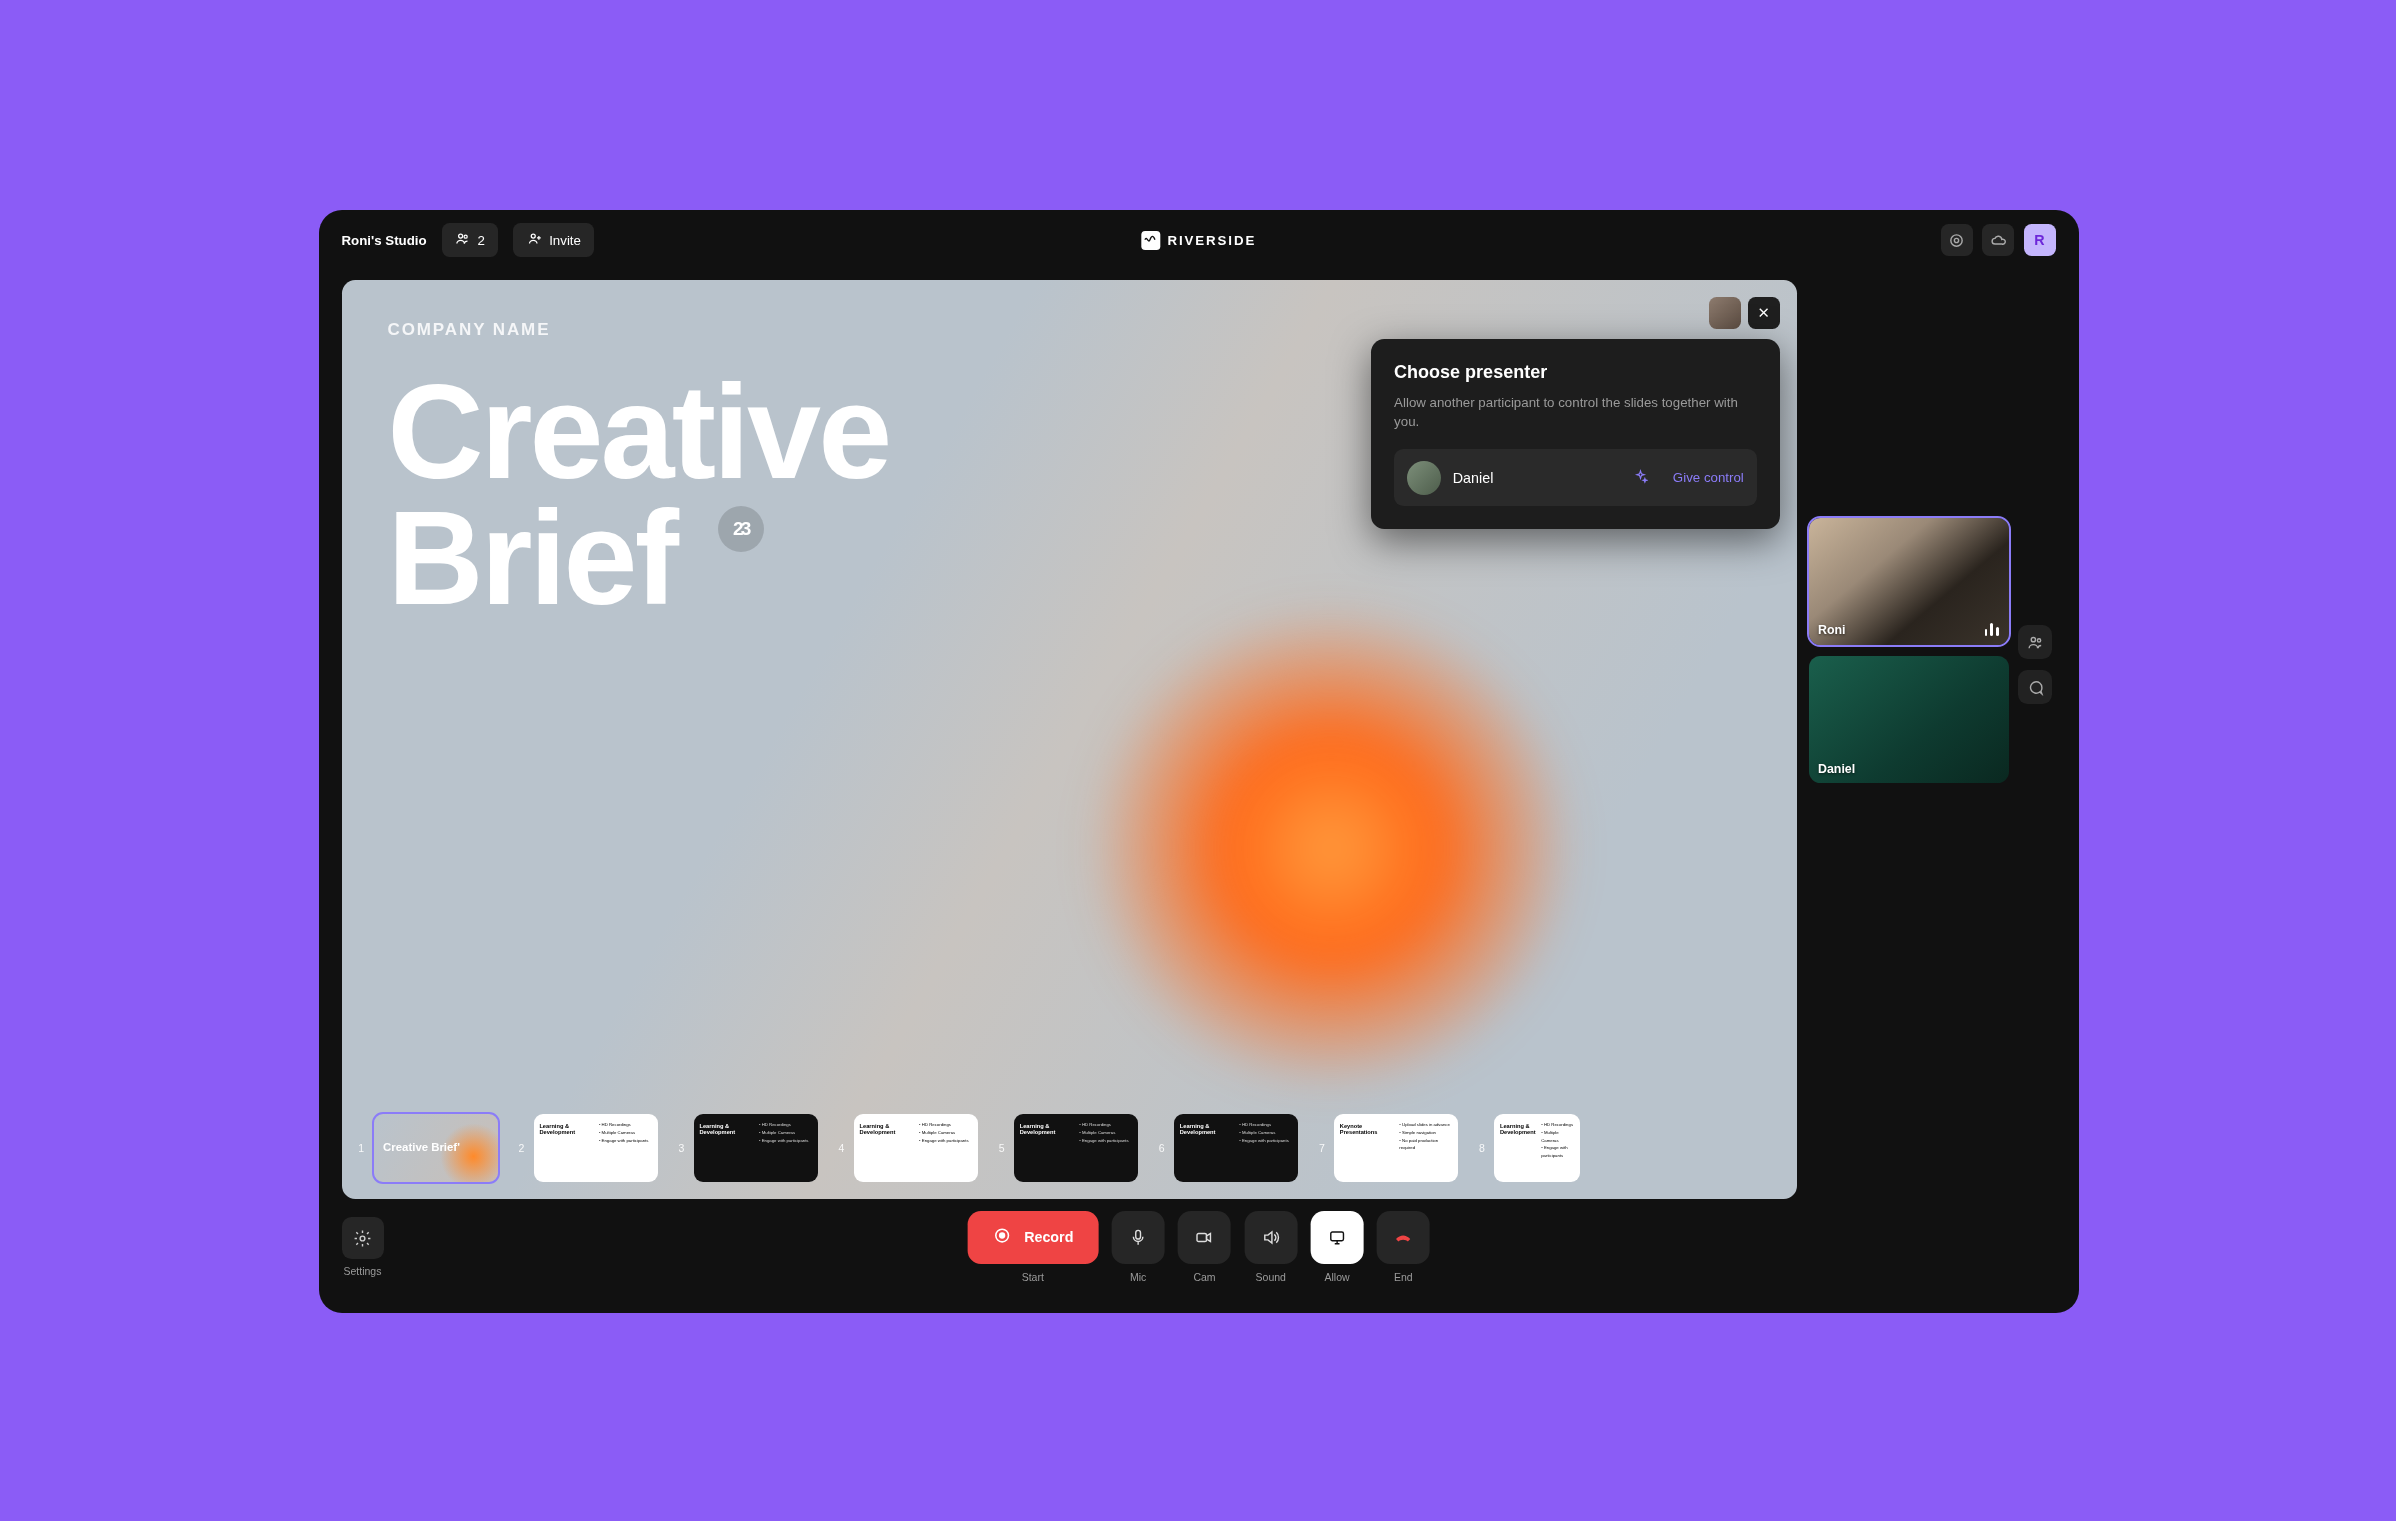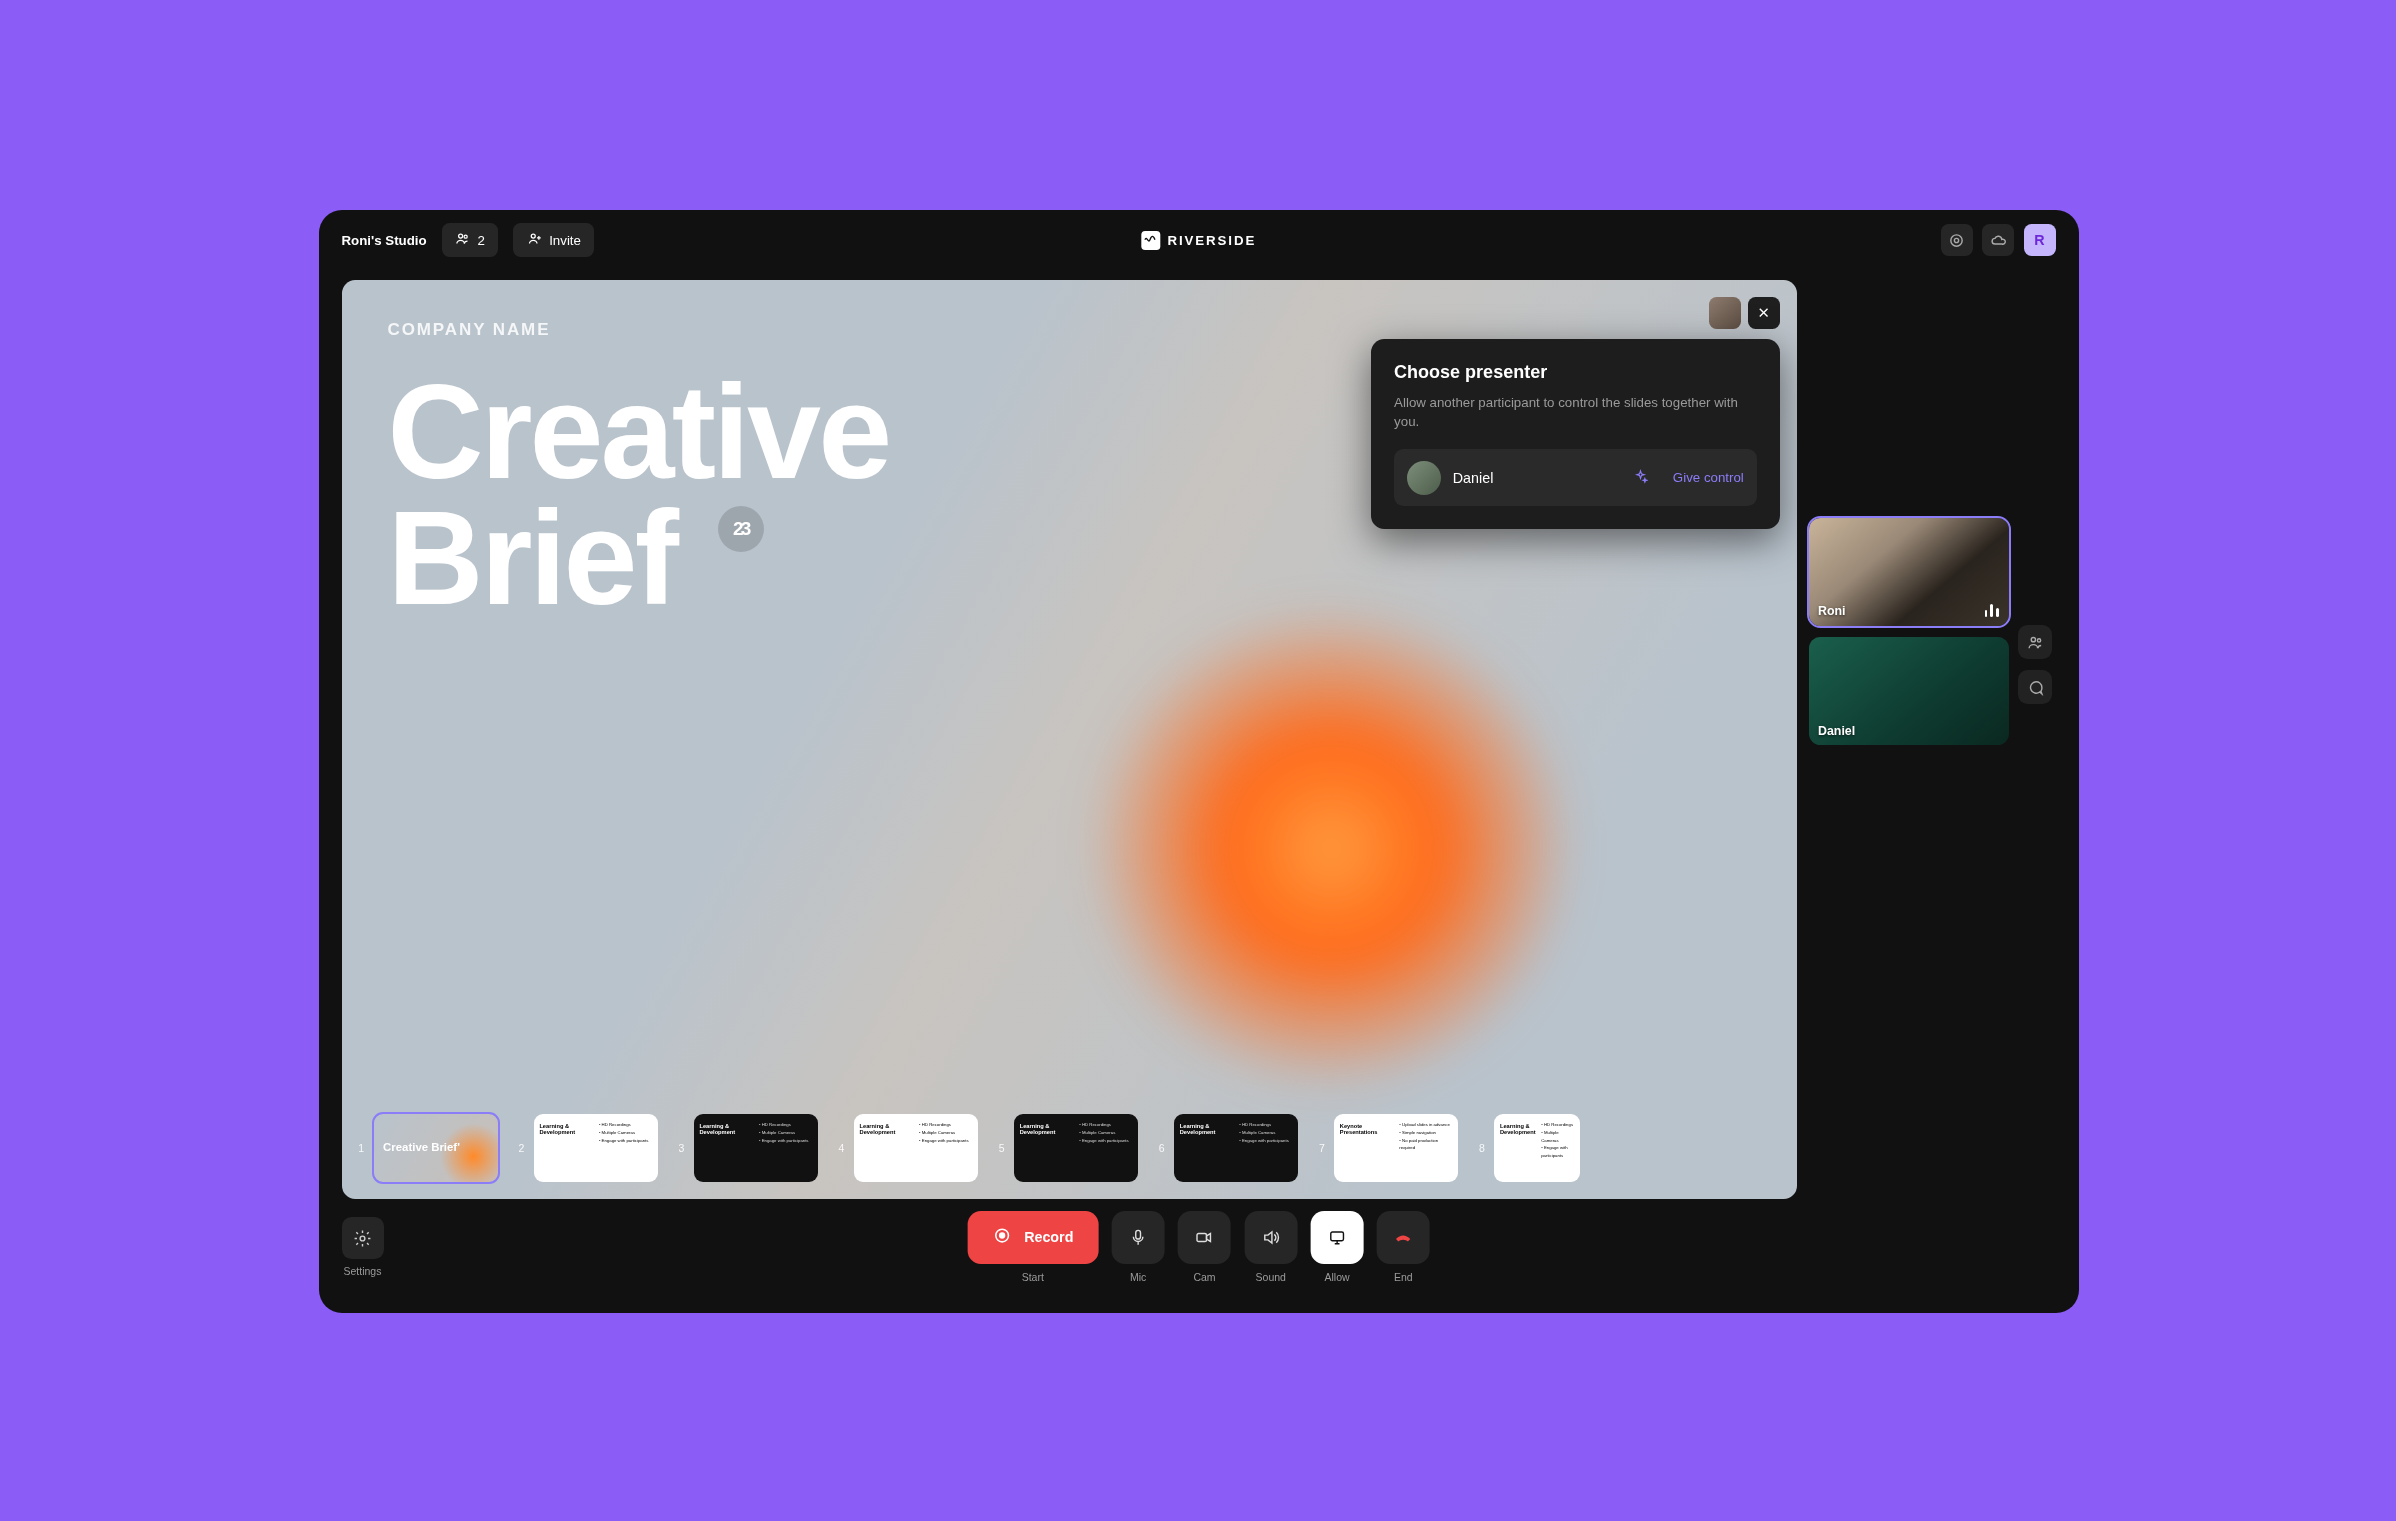--- a/index.html
+++ b/index.html
@@ -336,21 +336,21 @@
   }
   .participant-stack {
     width: 200px;
     display: flex;
     flex-direction: column;
     gap: 11.4px;
   }
   .ptile {
     position: relative;
     width: 100%;
-    height: 108px;
+    height: 127px;
     border-radius: 11.4px;
     overflow: hidden;
     cursor: pointer;
   }
   .ptile.speaking {
     outline: 2.9px solid #8b7cf8;
   }
   .ptile .fakeimg {
     width:100%;
     height:100%;

